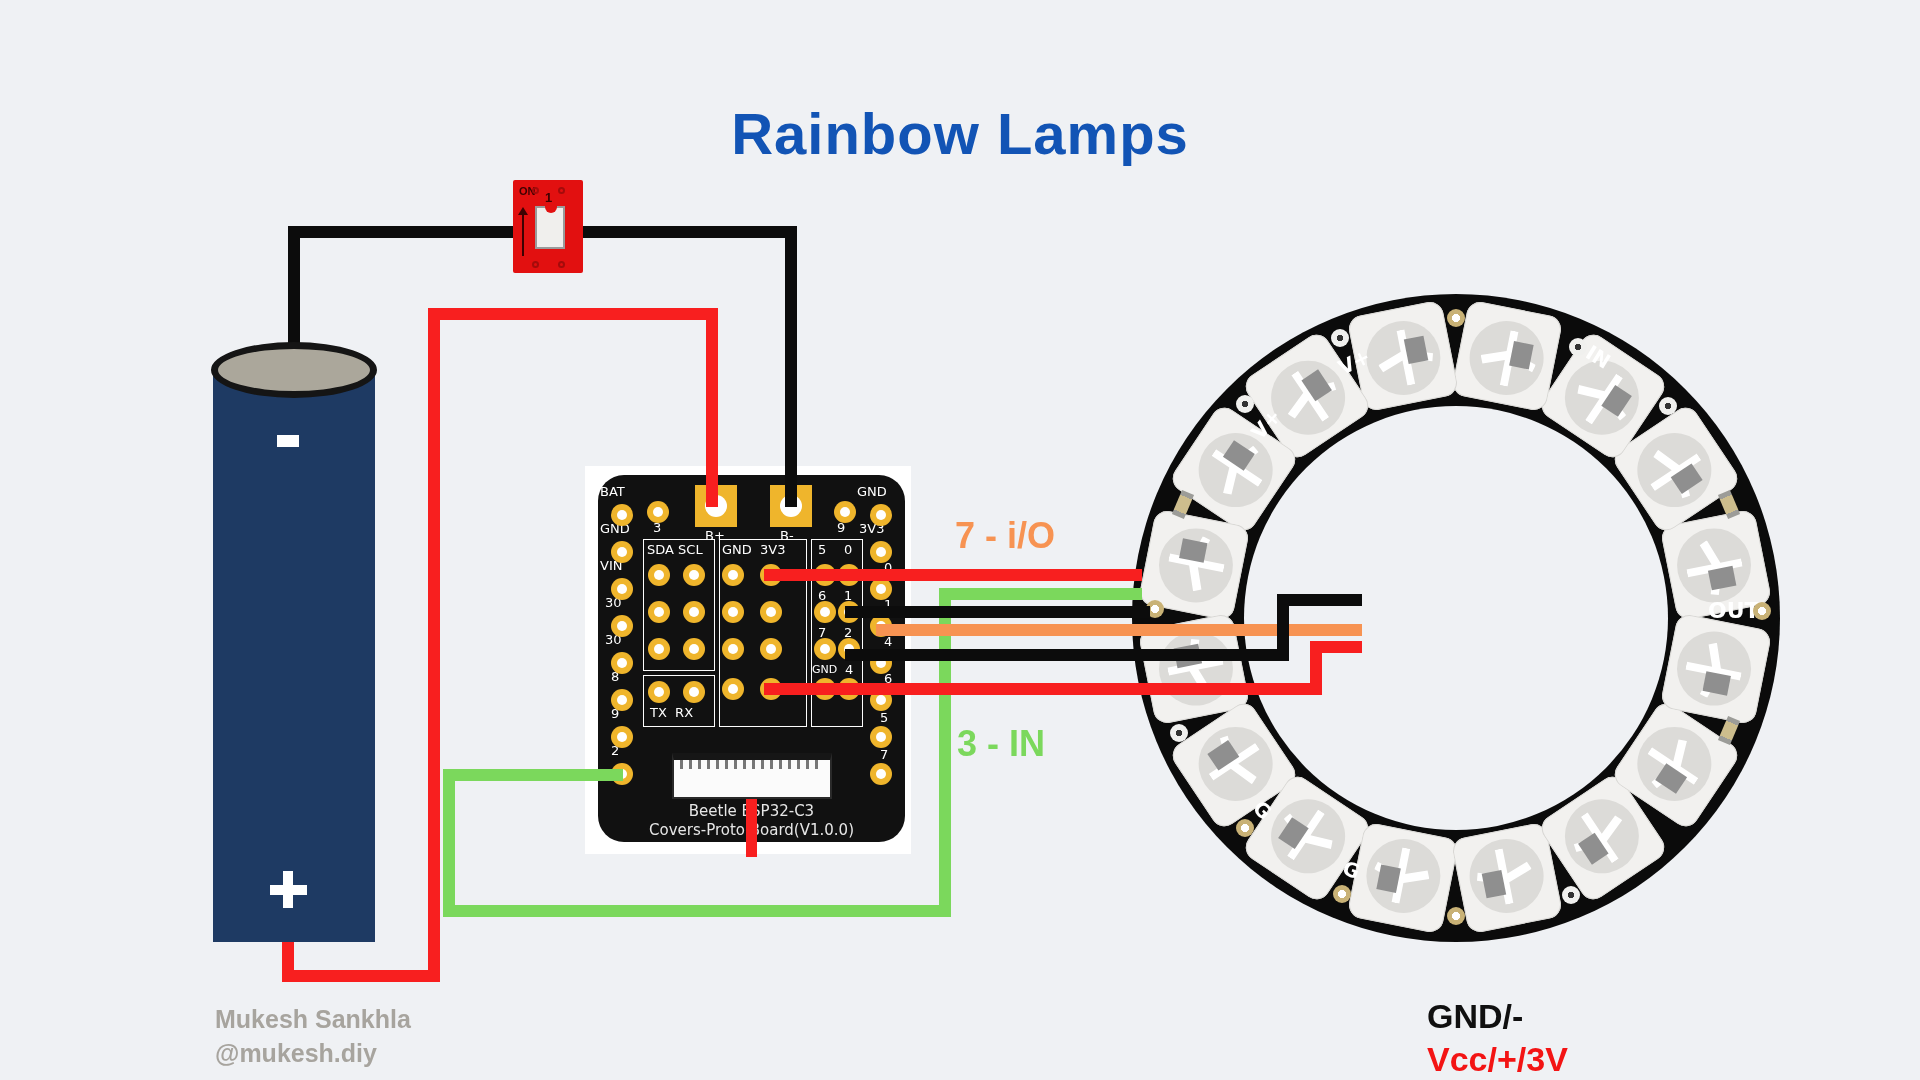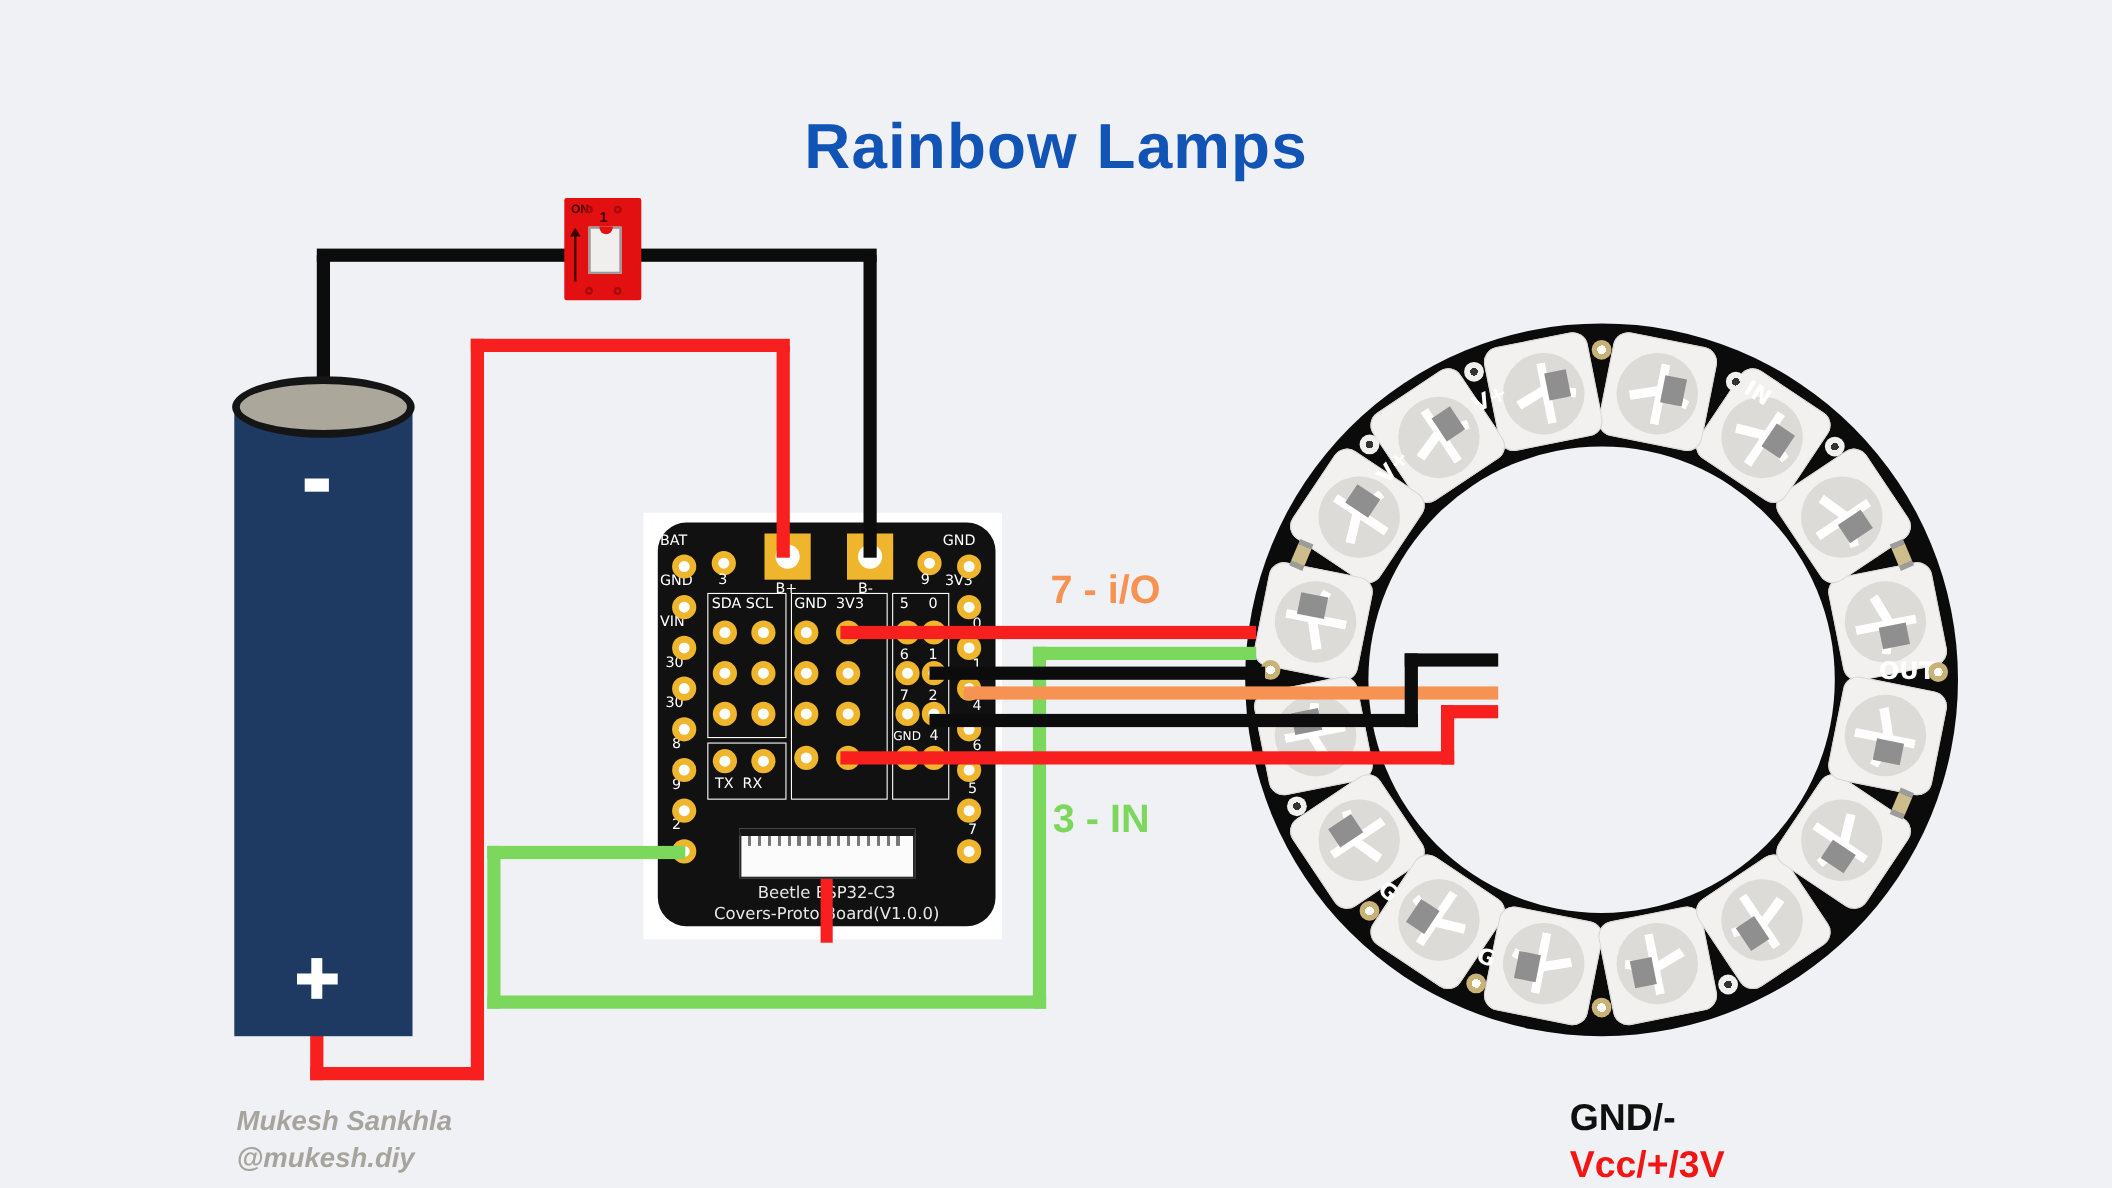--- a/index.html
+++ b/index.html
@@ -1,21 +1,21 @@
 <!DOCTYPE html>
 <html><head>
 <meta charset="utf-8">
 <style>
   html,body{margin:0;padding:0;background:#eff1f4;}
   #canvas{position:relative;width:1920px;height:1080px;background:#eff1f4;overflow:hidden;
           font-family:"Liberation Sans",sans-serif;margin-top:42px;}
   
   .title{position:absolute;left:50%;top:58px;transform:translateX(-50%);
          font-size:58px;font-weight:800;color:#1254b5;letter-spacing:1px;}
-  .credit{position:absolute;left:215px;color:#a7a49e;font-weight:700;font-size:25px;font-style:italic;}
+  .credit{position:absolute;left:215px;color:#a7a49e;font-weight:700;font-size:25px;}
   .ann{position:absolute;font-weight:800;font-size:36px;}
   
   .wire{position:absolute;}
   .wk{background:#0c0c0c;} .wr{background:#f81f1f;} .wg{background:#7bd85c;} .wo{background:#f79352;}
   
   .bat-body{position:absolute;left:213px;top:328px;width:162px;height:572px;background:#1e3a63;}
   .bat-top{position:absolute;left:211px;top:300px;width:166px;height:56px;border-radius:50%;
            background:#aba79b;border:7px solid #151515;box-sizing:border-box;}
   .bat-minus{position:absolute;left:277px;top:393px;width:22px;height:12px;background:#fff;}
   .bat-plus-h{position:absolute;left:270px;top:843px;width:37px;height:10px;background:#fff;}

